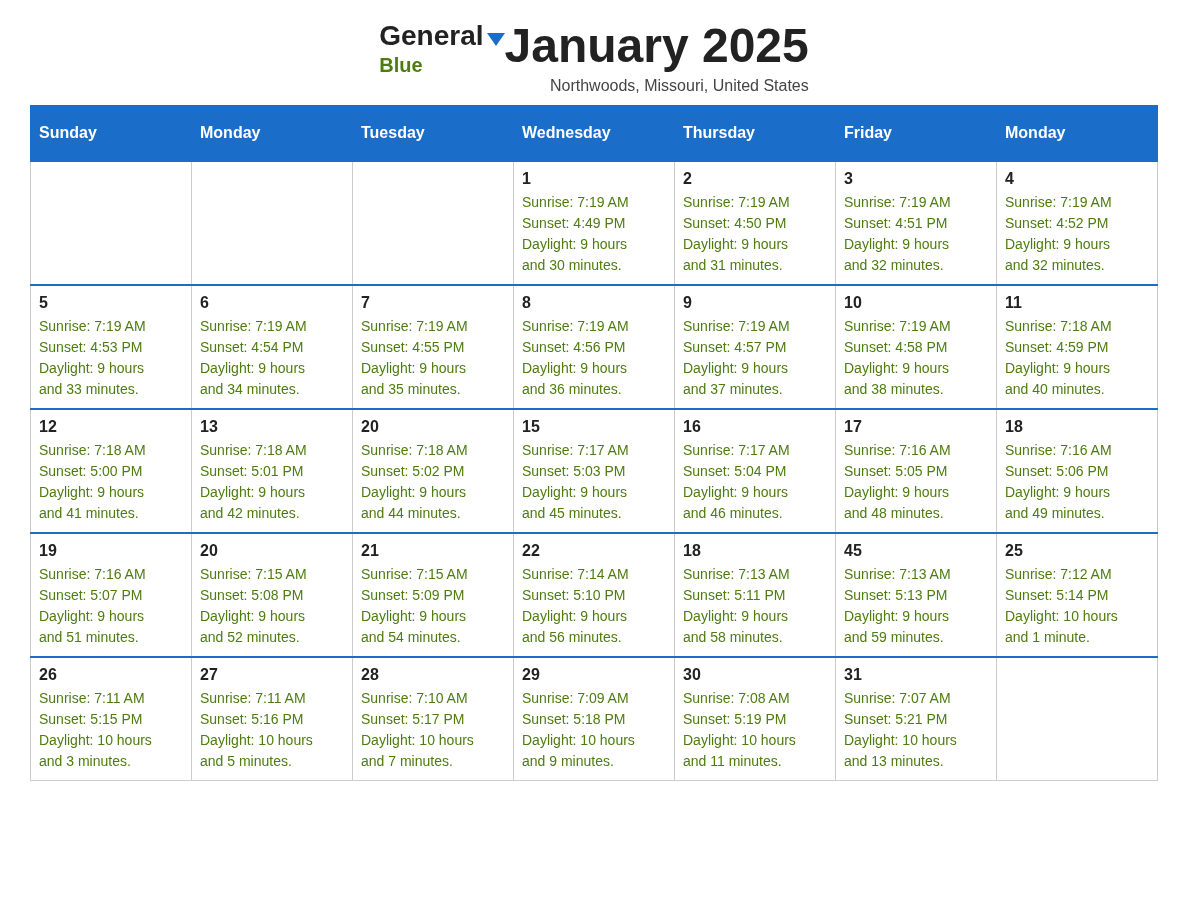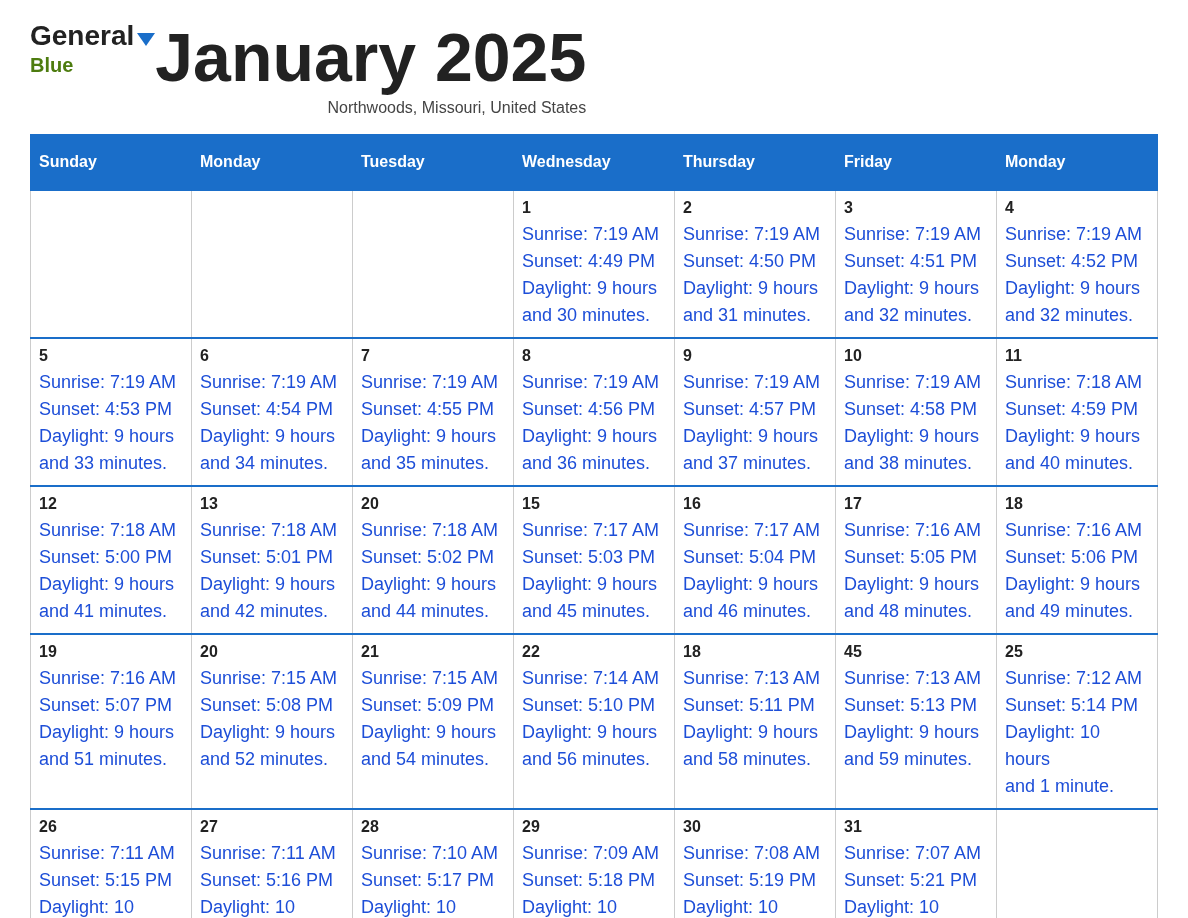--- a/index.html
+++ b/index.html
@@ -5,34 +5,34 @@
     * { box-sizing: border-box; margin: 0; padding: 0; }
     body {
       font-family: Arial, sans-serif;
       background: #fff;
       width: 1188px;
       min-height: 918px;
       padding: 20px 30px;
     }
     .header {
       display: flex;
-      justify-content: flex-start;
+      justify-content: center;
       align-items: flex-start;
-      margin-bottom: 17px;
+      margin-bottom: 10px;
     }
     .logo {
       display: flex;
       flex-direction: column;
       align-items: flex-start;
     }
     .title-block {
       text-align: right;
     }
     .month-title {
-      font-size: 68px;
+      font-size: 48px;
       font-weight: bold;
       color: #222;
       line-height: 1.1;
     }
     .location {
       font-size: 16px;
       color: #444;
       margin-top: 4px;
     }
     .calendar {
@@ -59,22 +59,22 @@
       font-size: 13px;
       color: #222;
     }
     .day-number {
       font-size: 16px;
       font-weight: bold;
       margin-bottom: 4px;
       color: #222;
     }
     .day-info {
-      font-size: 18px;
-      color: #1d4ed8;
+      font-size: 14px;
+      color: #4d7c0f;
       line-height: 1.5;
     }
     .logo-line1 {
       display: flex;
       align-items: center;
       font-size: 28px;
       font-weight: bold;
       color: #222;
     }
     .logo-blue {

